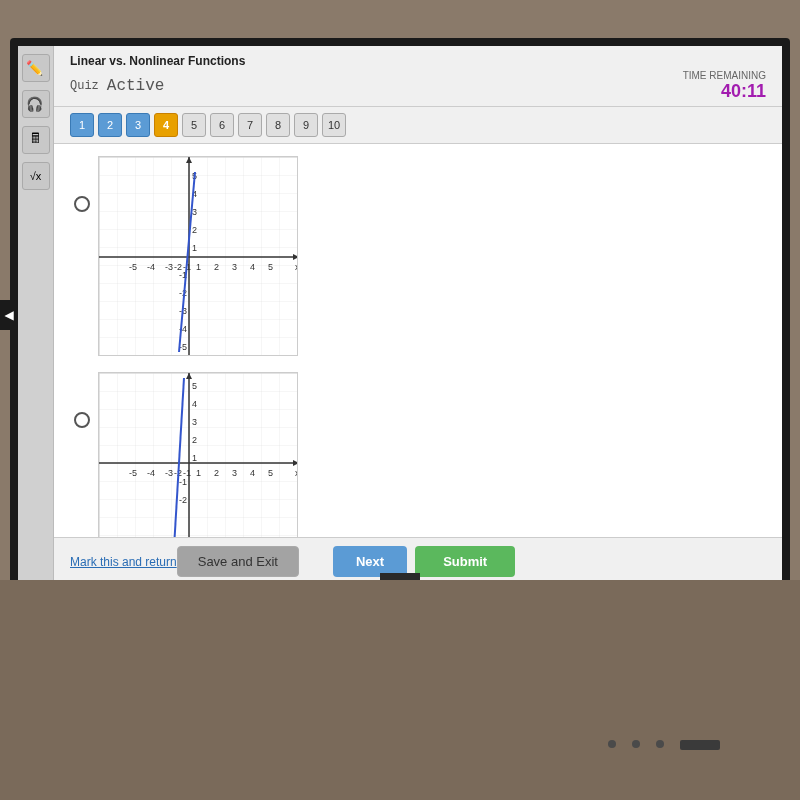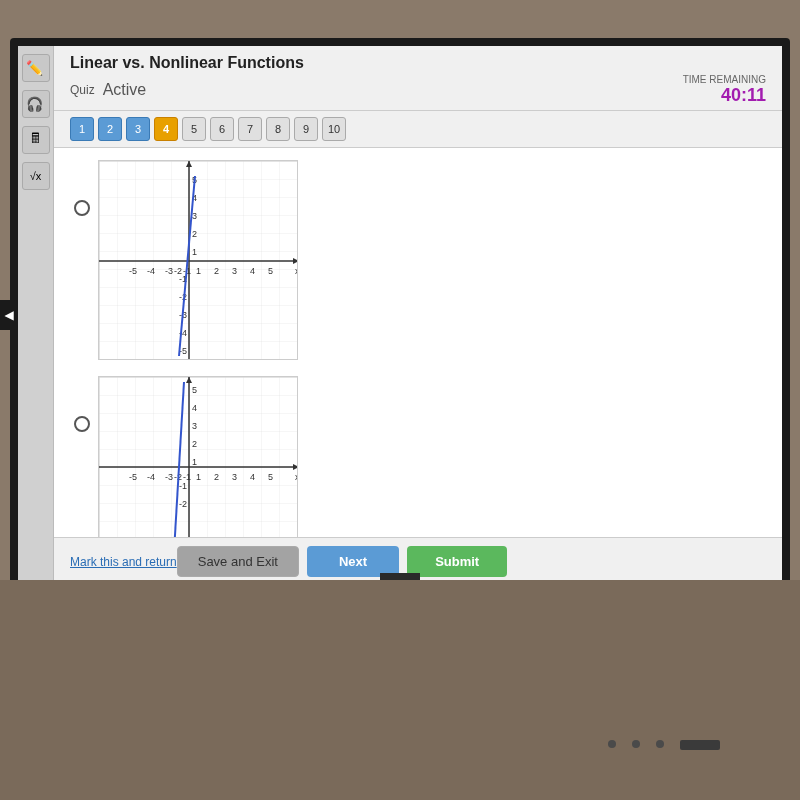--- a/index.html
+++ b/index.html
@@ -68,36 +68,37 @@
     }
 
     
     .header {
       background: #f0f0f0;
       padding: 8px 16px 4px 16px;
       border-bottom: 1px solid #ccc;
     }
 
     .page-title {
-      font-size: 16px;
+      font-size: 12px;
       font-weight: bold;
       color: #222;
       margin-bottom: 2px;
     }
 
     .header-row {
       display: flex;
       align-items: center;
       justify-content: space-between;
     }
 
     .quiz-status {
       display: flex;
       align-items: center;
       gap: 8px;
+      font-family: Liberation Mono, monospace;
     }
 
     .quiz-label {
       font-size: 12px;
       color: #555;
     }
 
     .active-label {
       font-size: 16px;
       color: #555;
@@ -217,28 +218,29 @@
       padding: 7px 20px;
       background: #a3a3a3;
       border: 1px solid #aaa;
       border-radius: 4px;
       font-size: 13px;
       cursor: pointer;
       color: #333;
     }
 
     .btn-next {
-      padding: 7px 32px;
+      padding: 7px 23px;
       background: #5b9bd5;
       border: none;
       border-radius: 4px;
       font-size: 13px;
       cursor: pointer;
       color: white;
       font-weight: bold;
+      margin-left: 26px;
     }
 
     .btn-submit {
       padding: 7px 28px;
       background: #5bb85d;
       border: none;
       border-radius: 4px;
       font-size: 13px;
       cursor: pointer;
       color: white;

